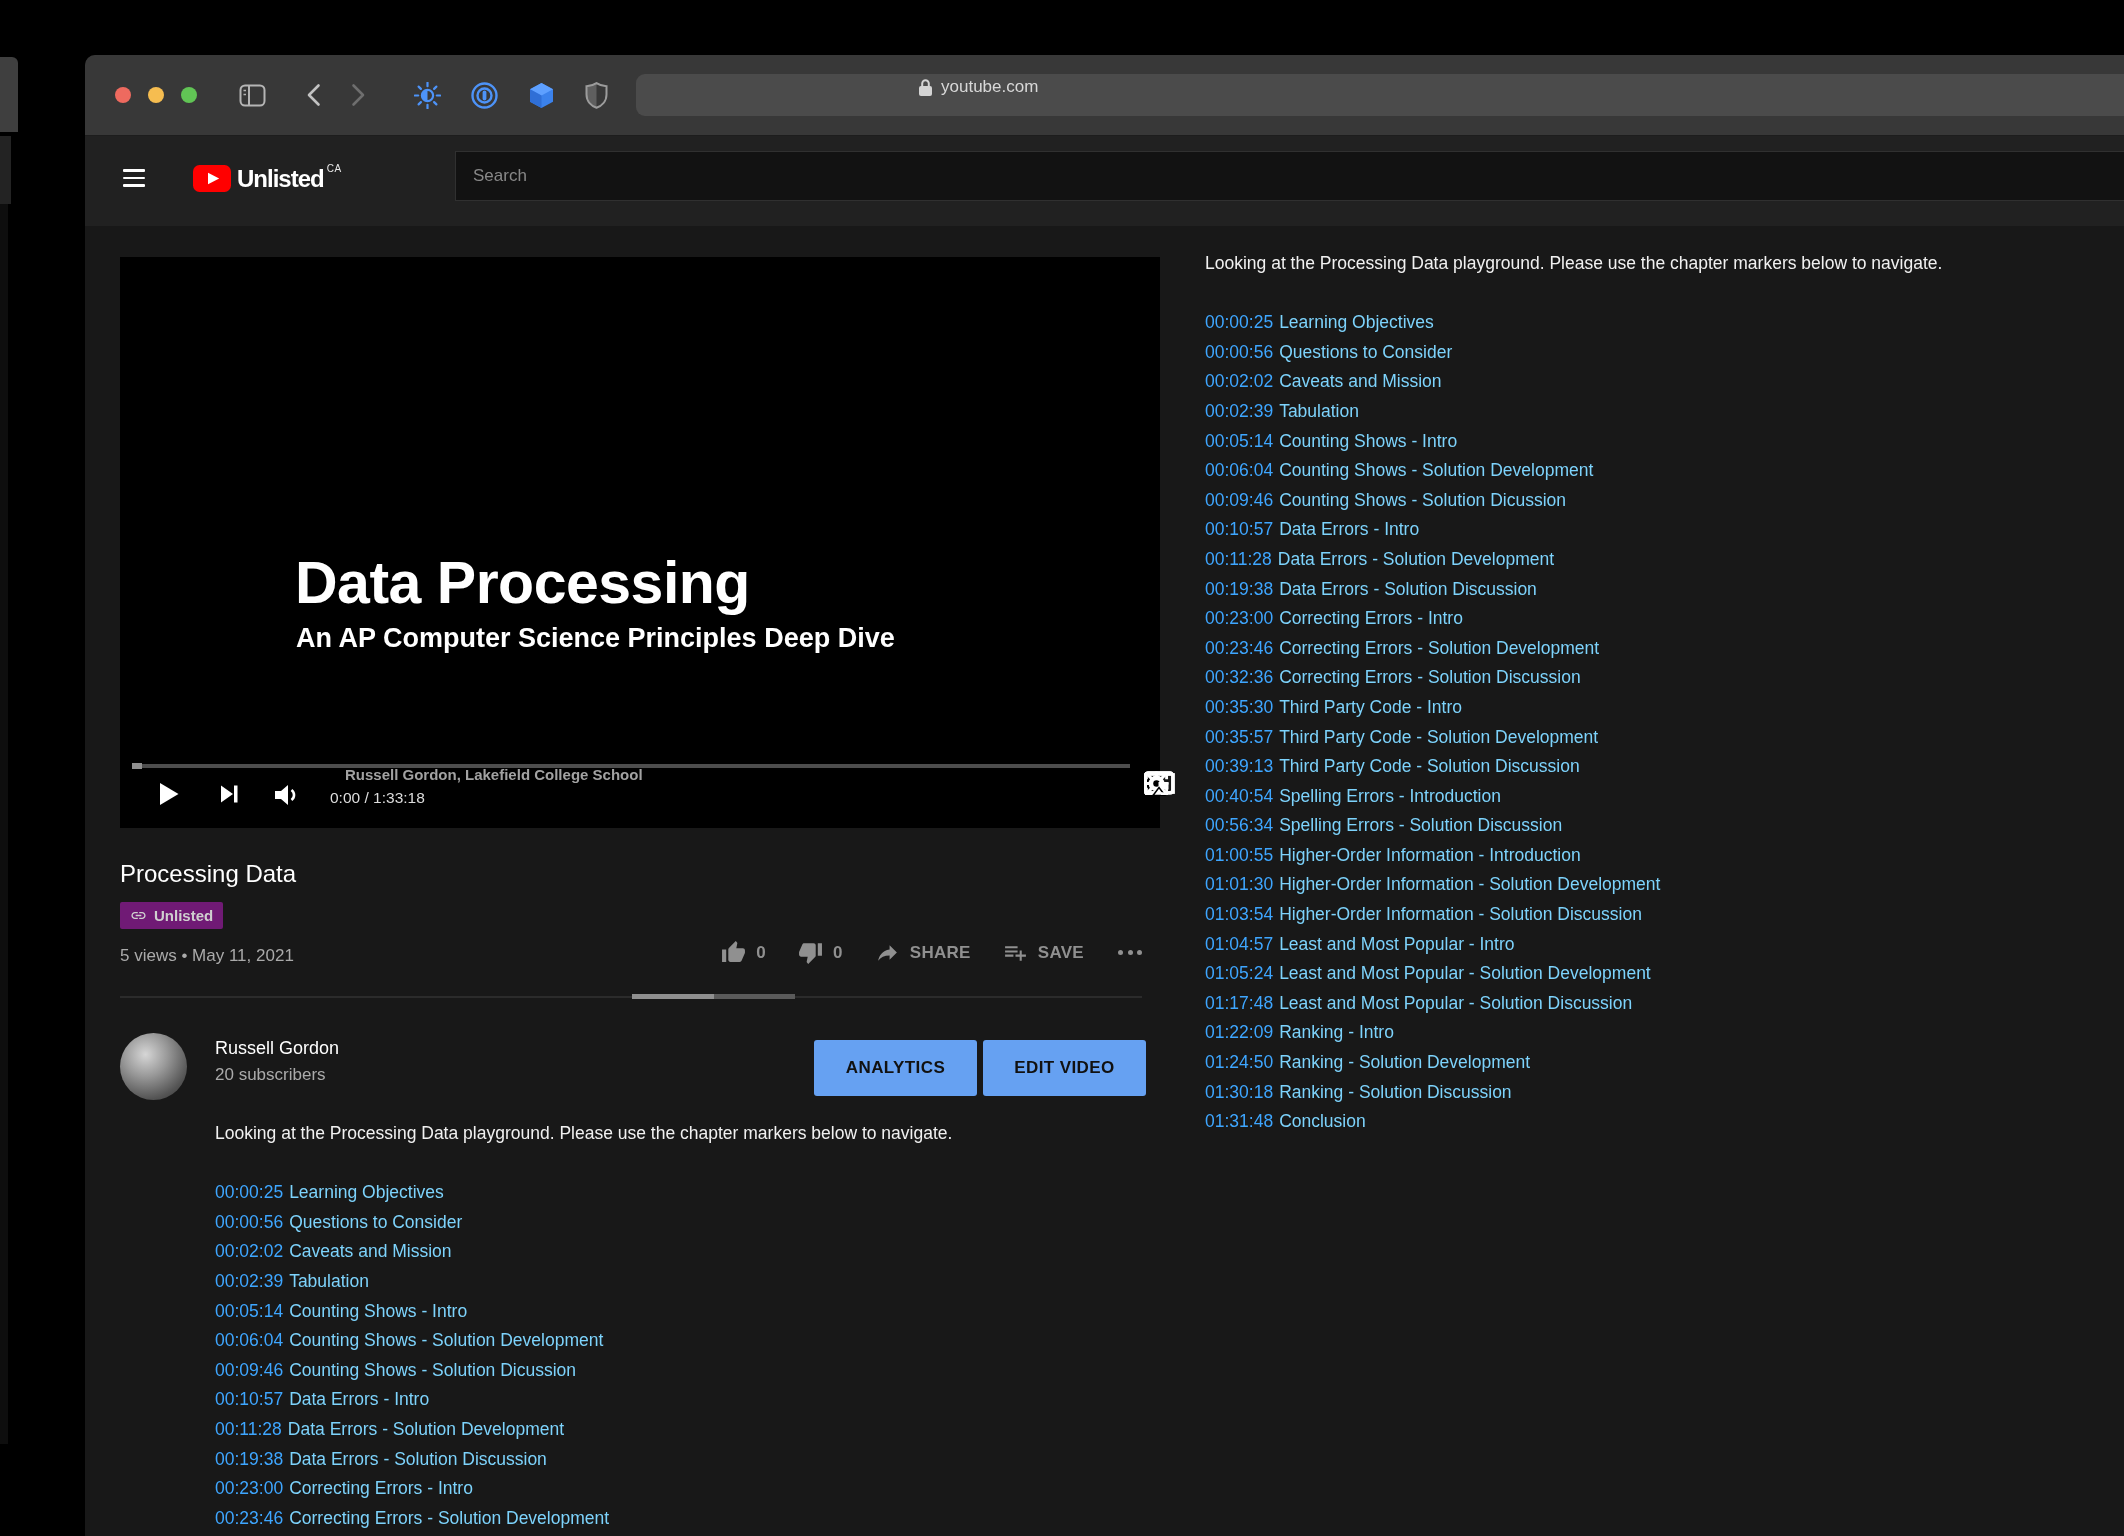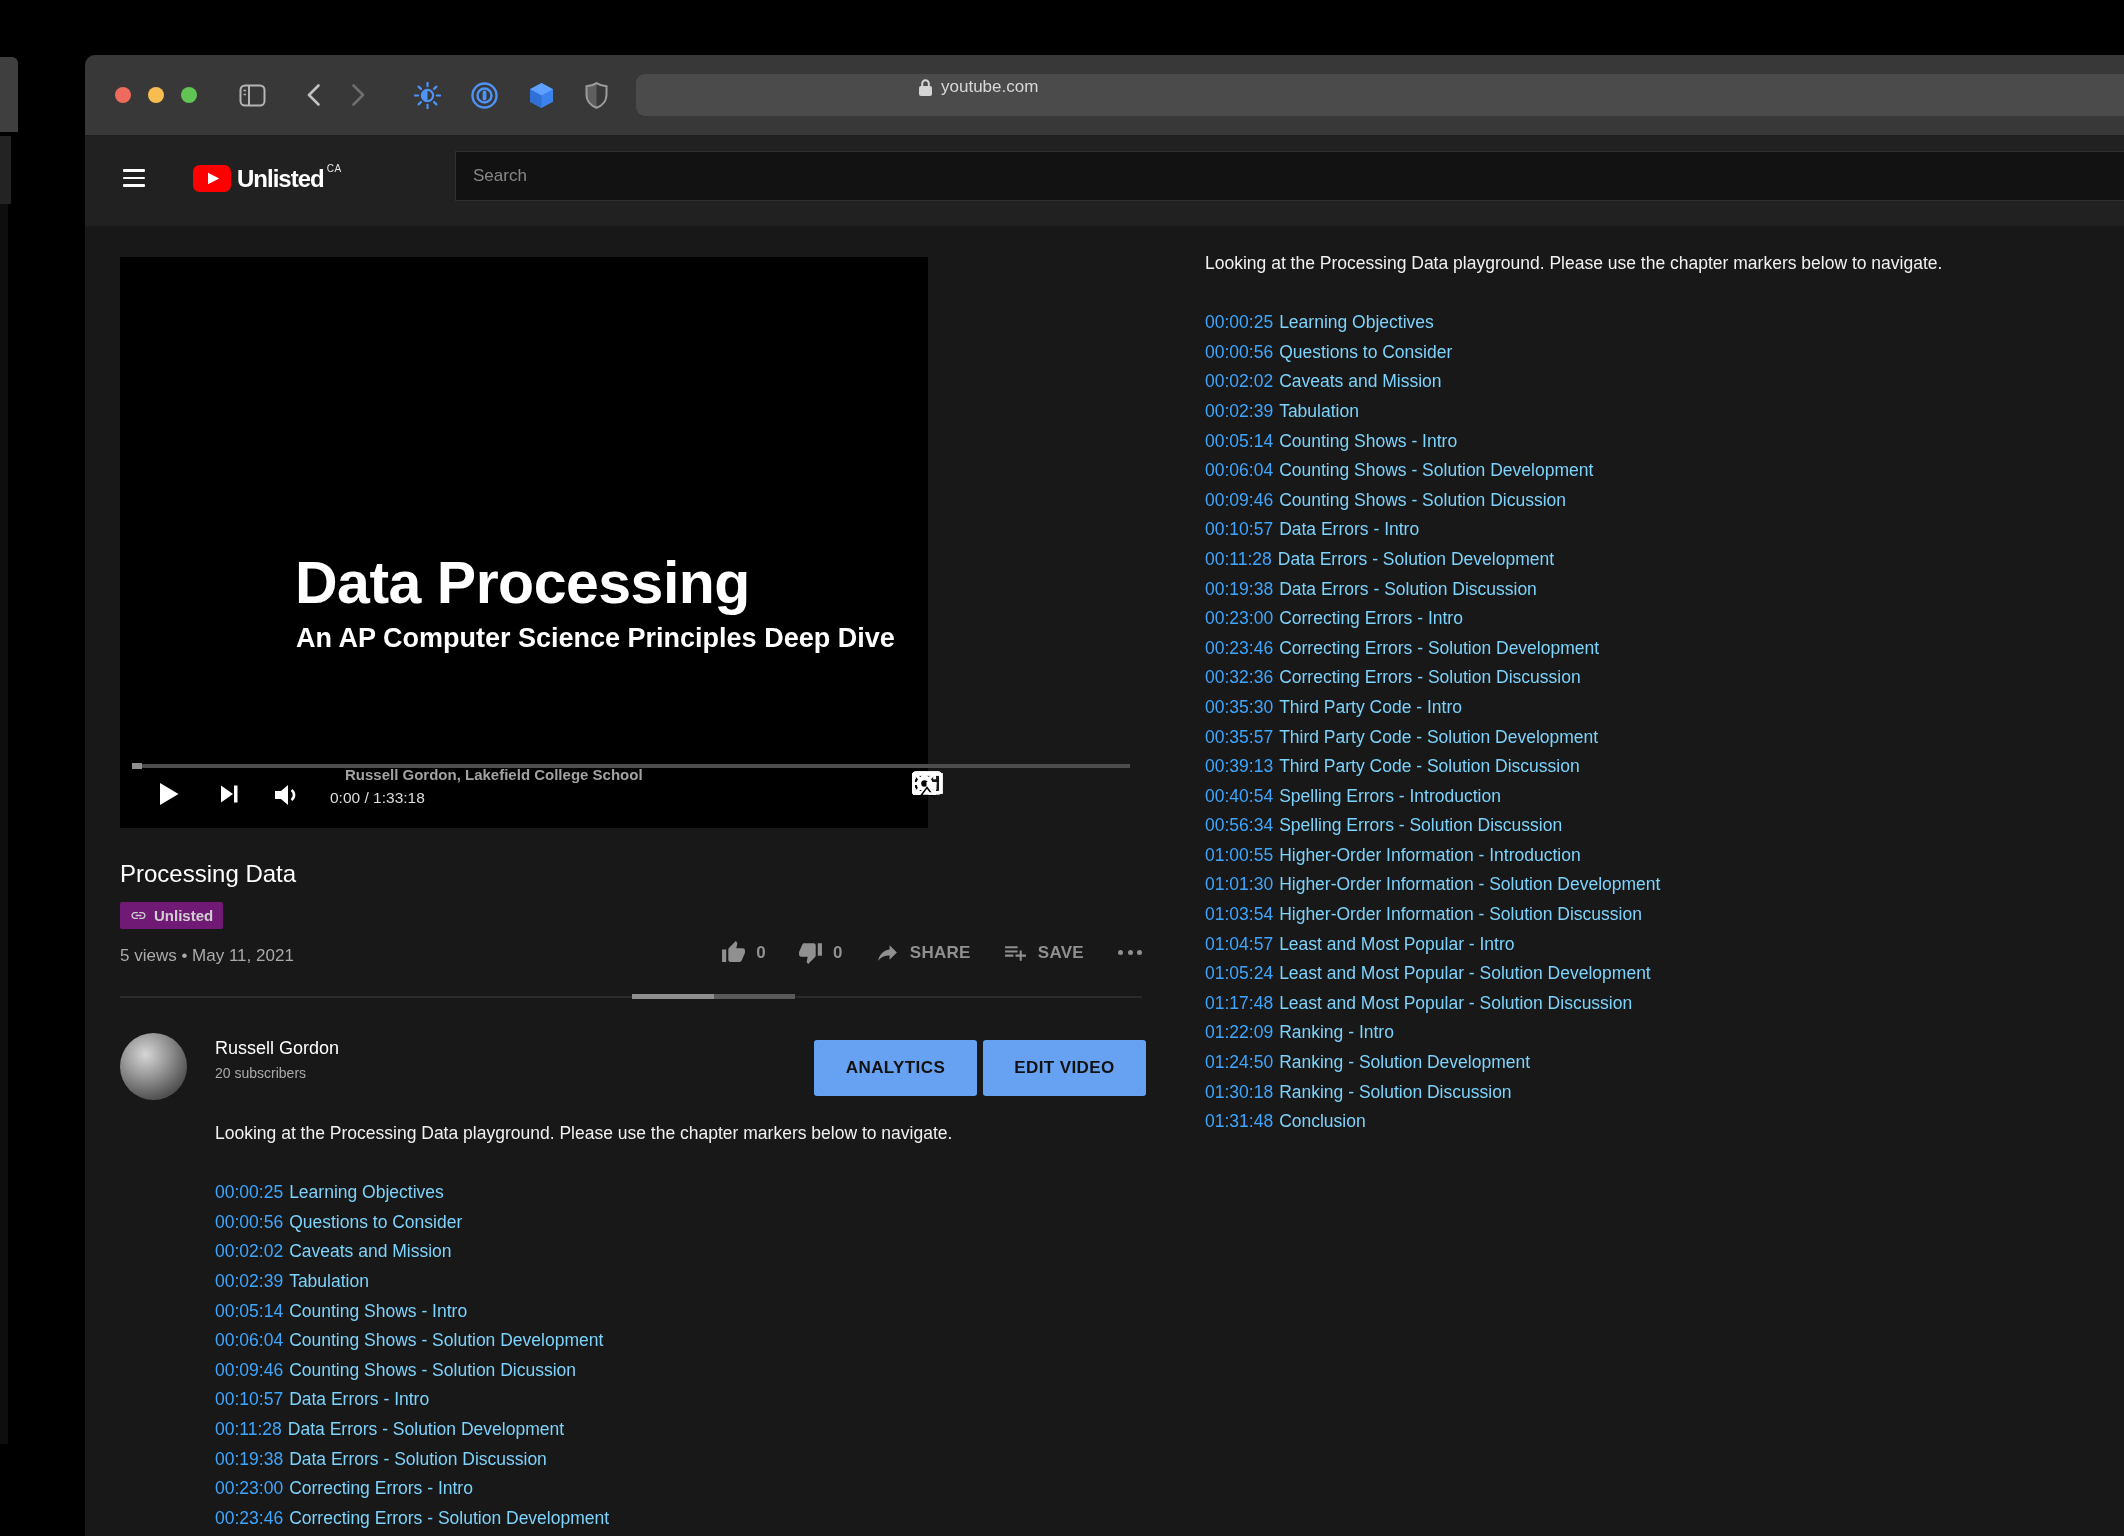--- a/index.html
+++ b/index.html
@@ -34,21 +34,21 @@
   .hamburger span{display:block;height:2.5px;background:#fff;margin-bottom:5px;border-radius:1px;}
   .logo{position:absolute;left:108px;top:29px;display:flex;align-items:flex-start;}
   .logo-word{color:#fff;font-size:24px;font-weight:700;letter-spacing:-1px;margin-left:6px;line-height:27px;}
   .logo-region{color:#e8e8e8;font-size:10px;margin-left:3px;margin-top:-2px;letter-spacing:.5px;}
   .search{position:absolute;left:370px;top:15px;right:-30px;height:50px;background:#121212;
     border:1px solid #303030;color:#bbb;font-size:17px;padding:0 0 0 17px;outline:none;
     font-family:"Liberation Sans",sans-serif;box-sizing:border-box;}
   .search::placeholder{color:#888;}
 
   
-  .player{position:absolute;left:35px;top:121px;width:808px;height:571px;background:#000;text-align:center;}
+  .player{position:absolute;left:35px;top:121px;width:1040px;height:571px;background:#000;text-align:center;}
   .slide-title{position:absolute;left:175px;top:292px;color:#fff;font-size:59px;font-weight:700;letter-spacing:-.5px;white-space:nowrap;}
   .slide-sub{position:absolute;left:176px;top:366px;color:#fff;font-size:27px;font-weight:700;white-space:nowrap;}
   .progress{position:absolute;left:12px;top:507px;width:998px;height:3.5px;background:#4d4d4d;}
   .playhead{position:absolute;left:0;top:-1.5px;width:10px;height:6.5px;background:#8f8f8f;}
   .credit{position:absolute;left:225px;top:509px;color:#a2a2a2;font-size:15px;font-weight:700;white-space:nowrap;}
   .ctrl{position:absolute;display:inline-flex;align-items:center;cursor:pointer;}
   .c-play{left:38px;top:524px;}
   .c-next{left:100px;top:527px;}
   .c-vol{left:154px;top:527px;}
   .c-time{position:absolute;left:210px;top:532px;color:#ddd;font-size:15.5px;white-space:nowrap;}
@@ -66,21 +66,21 @@
   .dots{display:inline-flex;gap:4.5px;margin-left:34px;cursor:pointer;}
   .dots i{width:5px;height:5px;border-radius:50%;background:#909090;}
   .divider{position:absolute;left:35px;top:860px;width:1022px;height:2px;background:#2b2b2b;}
   .sentiment{position:absolute;left:547px;top:858px;width:163px;height:4.5px;background:#5a5a5a;}
   .sentiment .like-part{position:absolute;left:0;top:0;height:100%;width:82px;background:#8f8f8f;}
 
   
   .avatar{position:absolute;left:35px;top:897px;width:67px;height:67px;border-radius:50%;
     background:radial-gradient(circle at 38% 32%,#d6d6d6 0%,#9a9a9a 35%,#555 72%,#2e2e2e 100%);}
   .ch-name{position:absolute;left:130px;top:902px;color:#fff;font-size:18px;font-weight:500;}
-  .ch-subs{position:absolute;left:130px;top:929px;color:#aaa;font-size:14px;}
+  .ch-subs{position:absolute;left:130px;top:929px;color:#aaa;font-size:17px;}
   .btn{position:absolute;top:904px;height:56px;width:163px;background:#66a1f2;border-radius:3px;
     color:#111;font-size:17px;font-weight:700;letter-spacing:.4px;display:flex;align-items:center;
     justify-content:center;cursor:pointer;border:none;font-family:"Liberation Sans",sans-serif;}
   .btn.analytics{left:729px;}
   .btn.edit{left:898px;}
 
   
   .col{position:absolute;font-size:17.5px;line-height:29.6px;color:#f1f1f1;white-space:nowrap;}
   .col-left{left:130px;top:983px;}
   .col-right{left:1120px;top:113px;}

